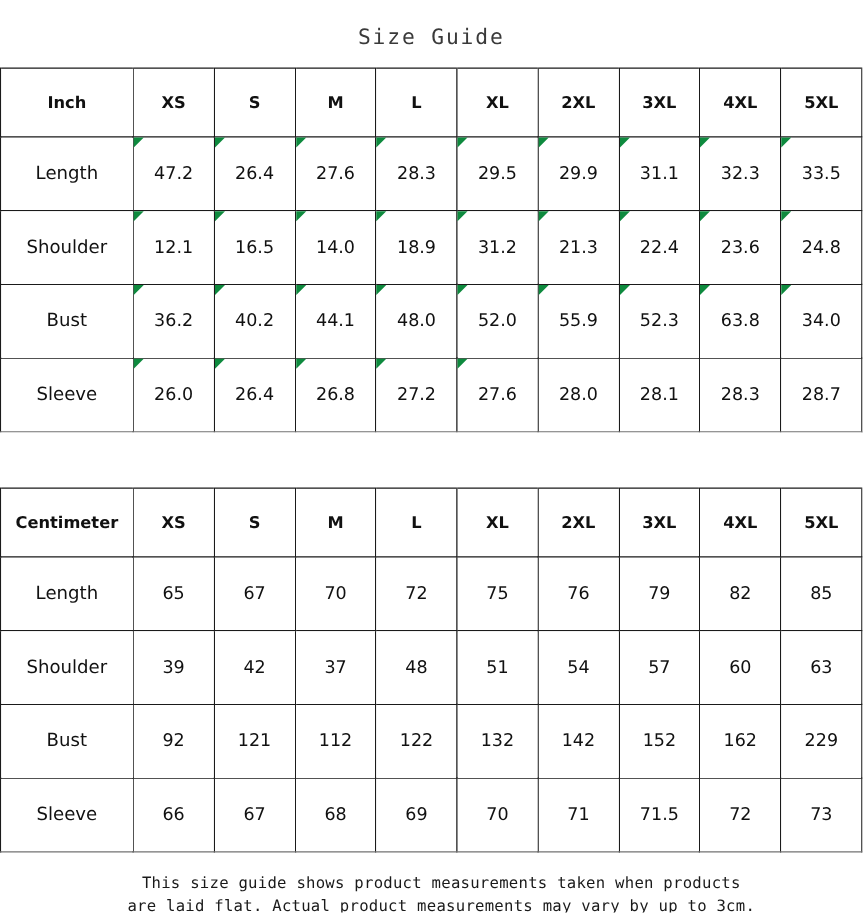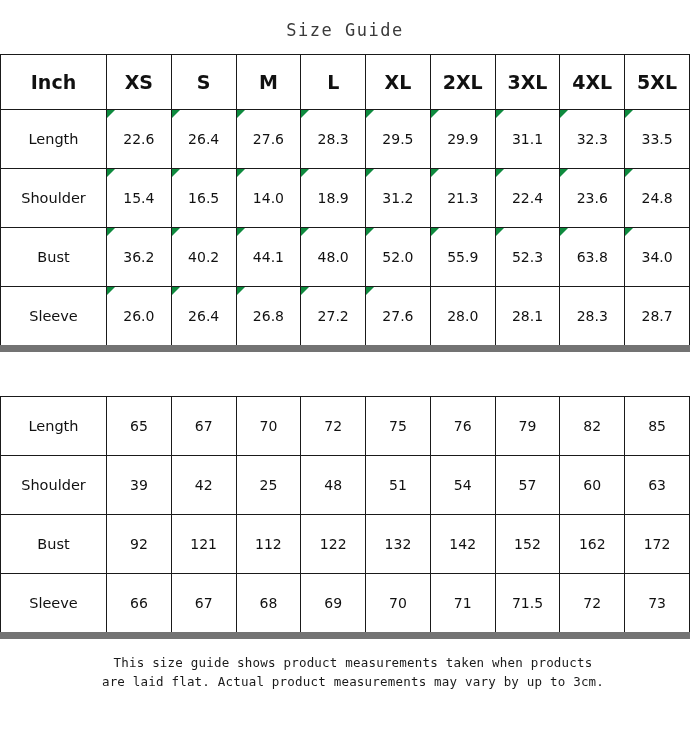--- a/index.html
+++ b/index.html
@@ -49,25 +49,25 @@
     position: relative;
     background: #ffffff;
   }
   table.size-table td:first-child {
     border-left: 1px solid #1a1a1a;
     width: 103px;
     font-weight: normal;
     font-size: 14.5px;
   }
   table.size-table tr:last-child td {
-    border-bottom: 7px solid #737373;
+    border-bottom: 1px solid #737373;
   }
   table.size-table tr.head-row td {
     font-weight: bold;
-    font-size: 19px;
+    font-size: 13px;
     height: 52px;
   }
   
   .corner-mark::before {
     content: "";
     position: absolute;
     top: 0;
     left: 0;
     width: 0;
     height: 0;
@@ -109,34 +109,34 @@
         <td>L</td>
         <td>XL</td>
         <td>2XL</td>
         <td>3XL</td>
         <td>4XL</td>
         <td>5XL</td>
       </tr>
 
       <tr>
         <td>Length</td>
-        <td class="corner-mark">22.6</td>
+        <td class="corner-mark">47.2</td>
         <td class="corner-mark">26.4</td>
         <td class="corner-mark">27.6</td>
         <td class="corner-mark">28.3</td>
         <td class="corner-mark">29.5</td>
         <td class="corner-mark">29.9</td>
         <td class="corner-mark">31.1</td>
         <td class="corner-mark">32.3</td>
         <td class="corner-mark">33.5</td>
       </tr>
 
       <tr>
         <td>Shoulder</td>
-        <td class="corner-mark">15.4</td>
+        <td class="corner-mark">12.1</td>
         <td class="corner-mark">16.5</td>
         <td class="corner-mark">14.0</td>
         <td class="corner-mark">18.9</td>
         <td class="corner-mark">31.2</td>
         <td class="corner-mark">21.3</td>
         <td class="corner-mark">22.4</td>
         <td class="corner-mark">23.6</td>
         <td class="corner-mark">24.8</td>
       </tr>
 
@@ -165,58 +165,70 @@
         <td>28.3</td>
         <td>28.7</td>
       </tr>
     </tbody>
   </table>
 
   <div class="gap"></div>
 
   <table class="size-table">
     <tbody>
+      <tr class="head-row">
+        <td>Centimeter</td>
+        <td>XS</td>
+        <td>S</td>
+        <td>M</td>
+        <td>L</td>
+        <td>XL</td>
+        <td>2XL</td>
+        <td>3XL</td>
+        <td>4XL</td>
+        <td>5XL</td>
+      </tr>
 
       <tr>
         <td>Length</td>
         <td>65</td>
         <td>67</td>
         <td>70</td>
         <td>72</td>
         <td>75</td>
         <td>76</td>
         <td>79</td>
         <td>82</td>
         <td>85</td>
       </tr>
 
       <tr>
         <td>Shoulder</td>
         <td>39</td>
         <td>42</td>
-        <td>25</td>
+        <td>37</td>
         <td>48</td>
         <td>51</td>
         <td>54</td>
         <td>57</td>
         <td>60</td>
         <td>63</td>
       </tr>
 
       <tr>
         <td>Bust</td>
         <td>92</td>
         <td>121</td>
         <td>112</td>
         <td>122</td>
         <td>132</td>
         <td>142</td>
         <td>152</td>
         <td>162</td>
-        <td>172</td>
+        <td>229</td>
       </tr>
 
       <tr>
         <td>Sleeve</td>
         <td>66</td>
         <td>67</td>
         <td>68</td>
         <td>69</td>
         <td>70</td>
         <td>71</td>

